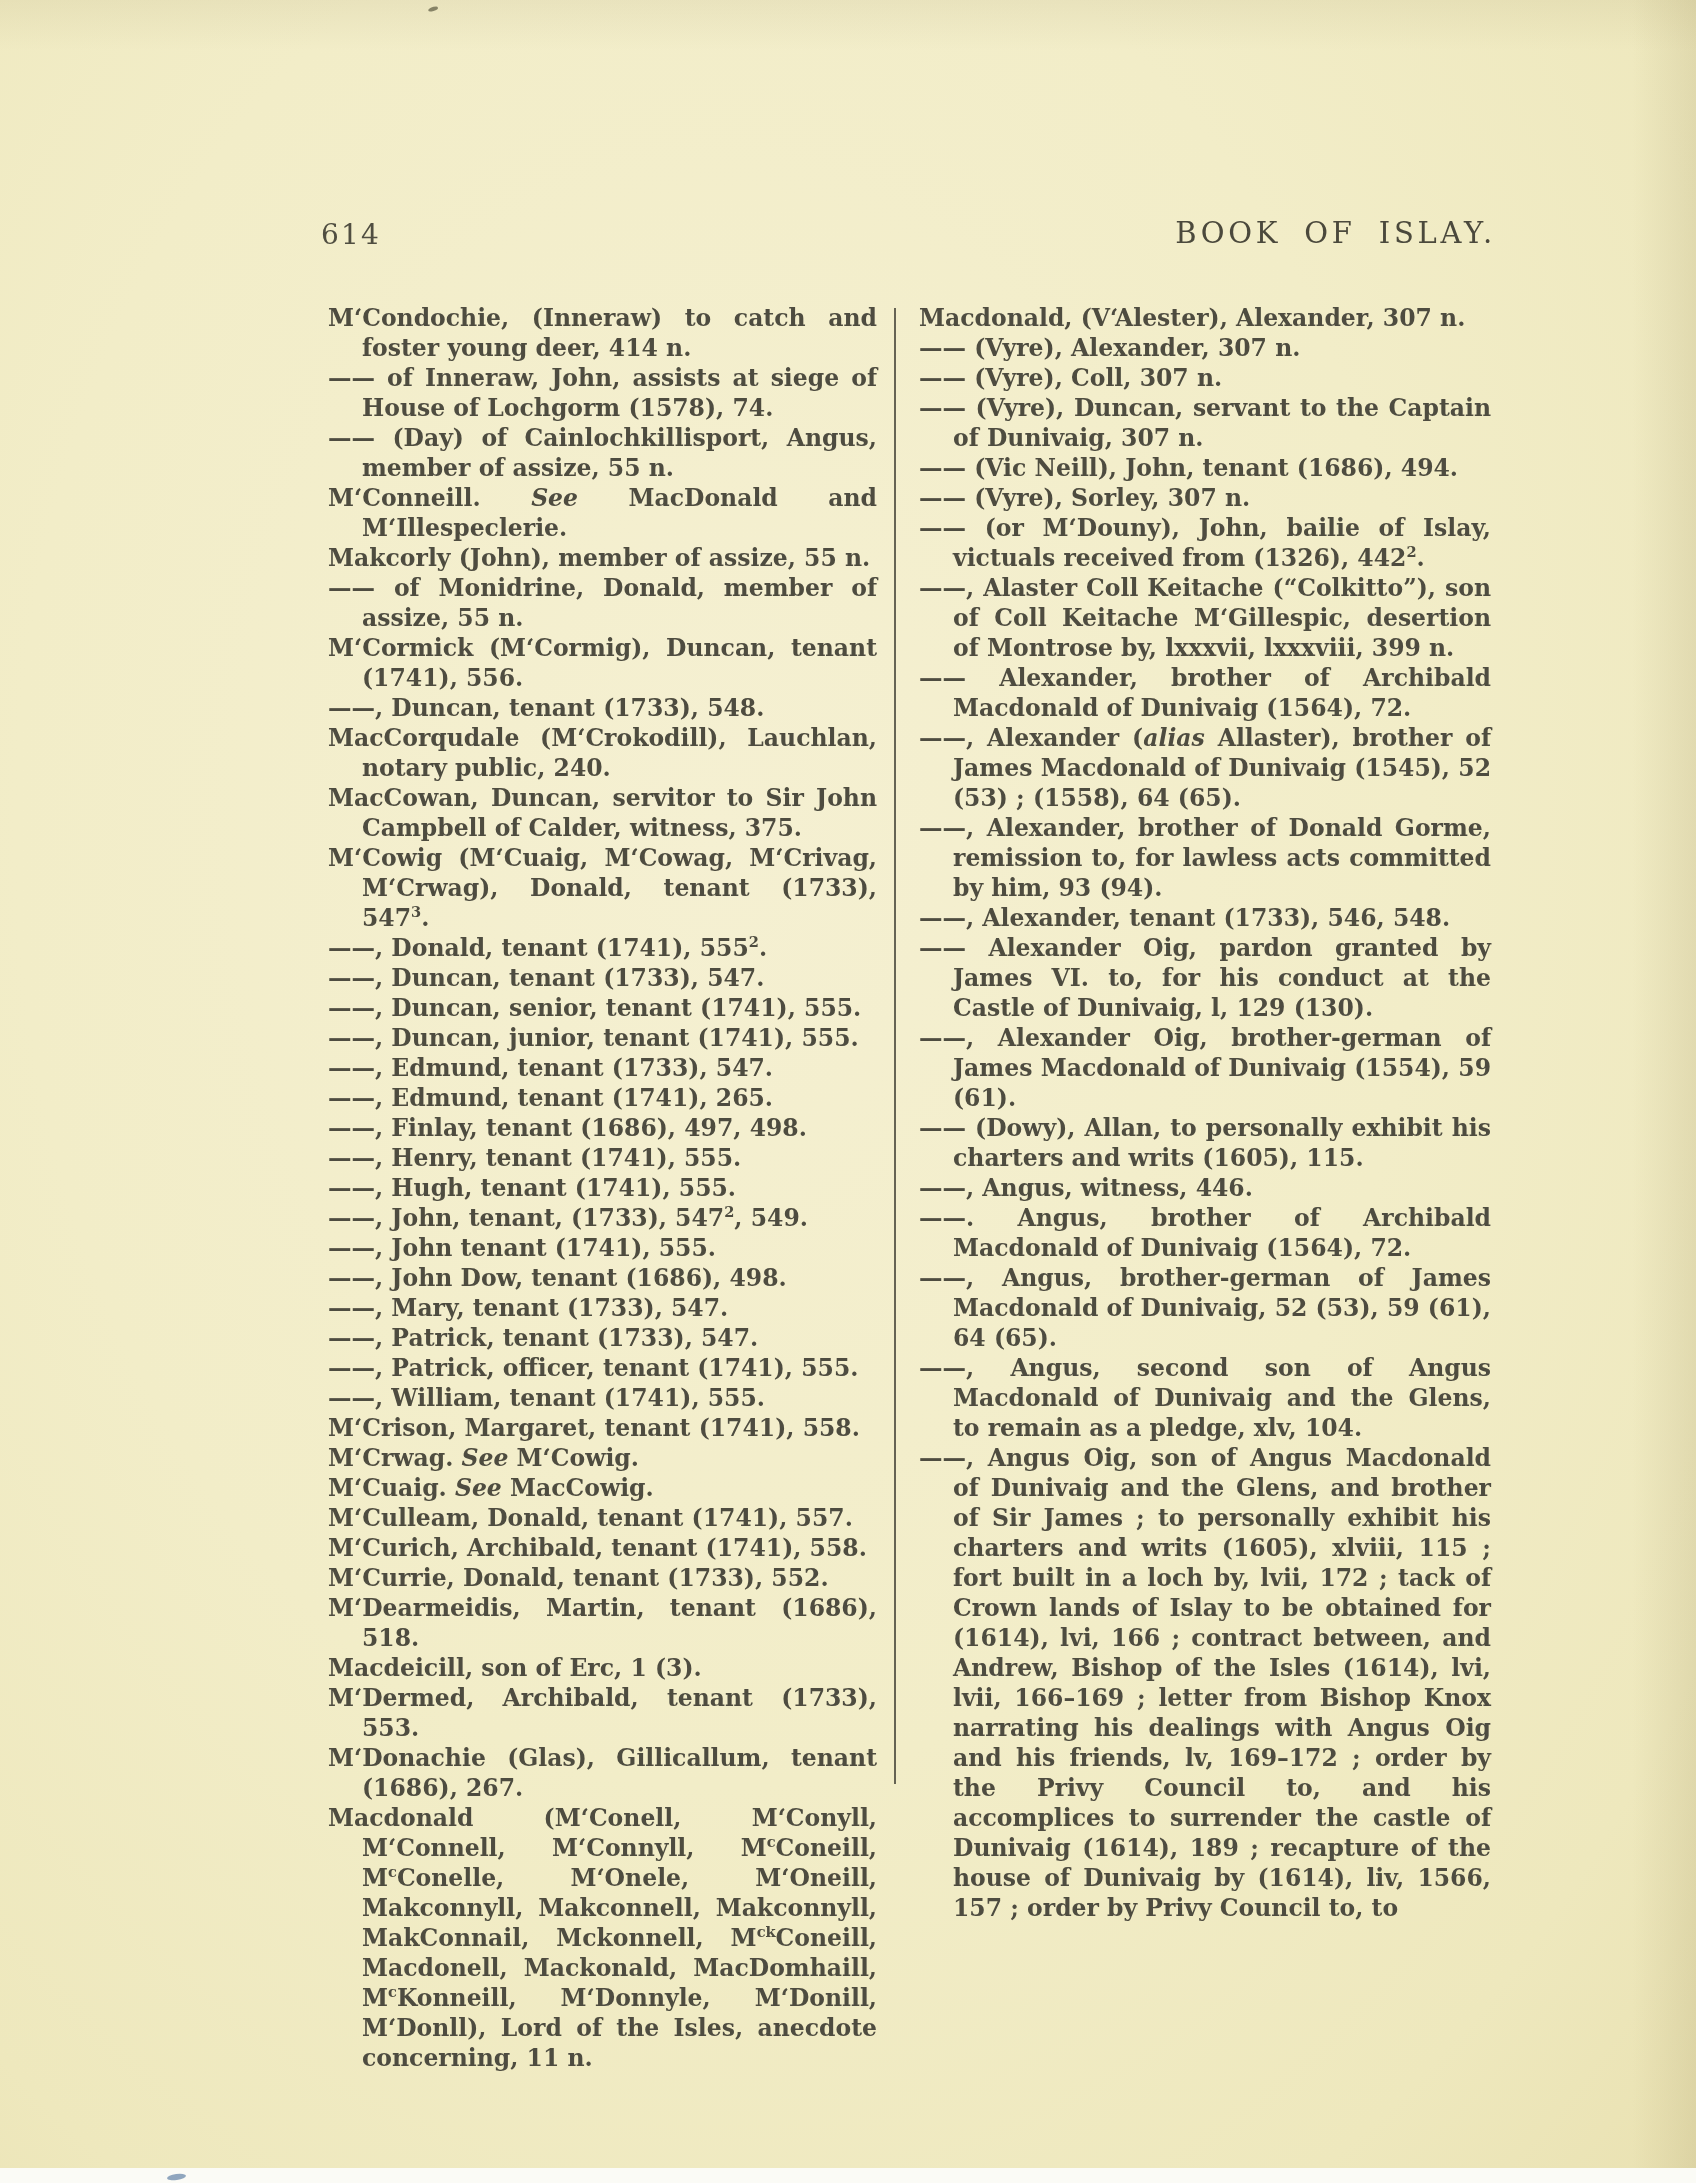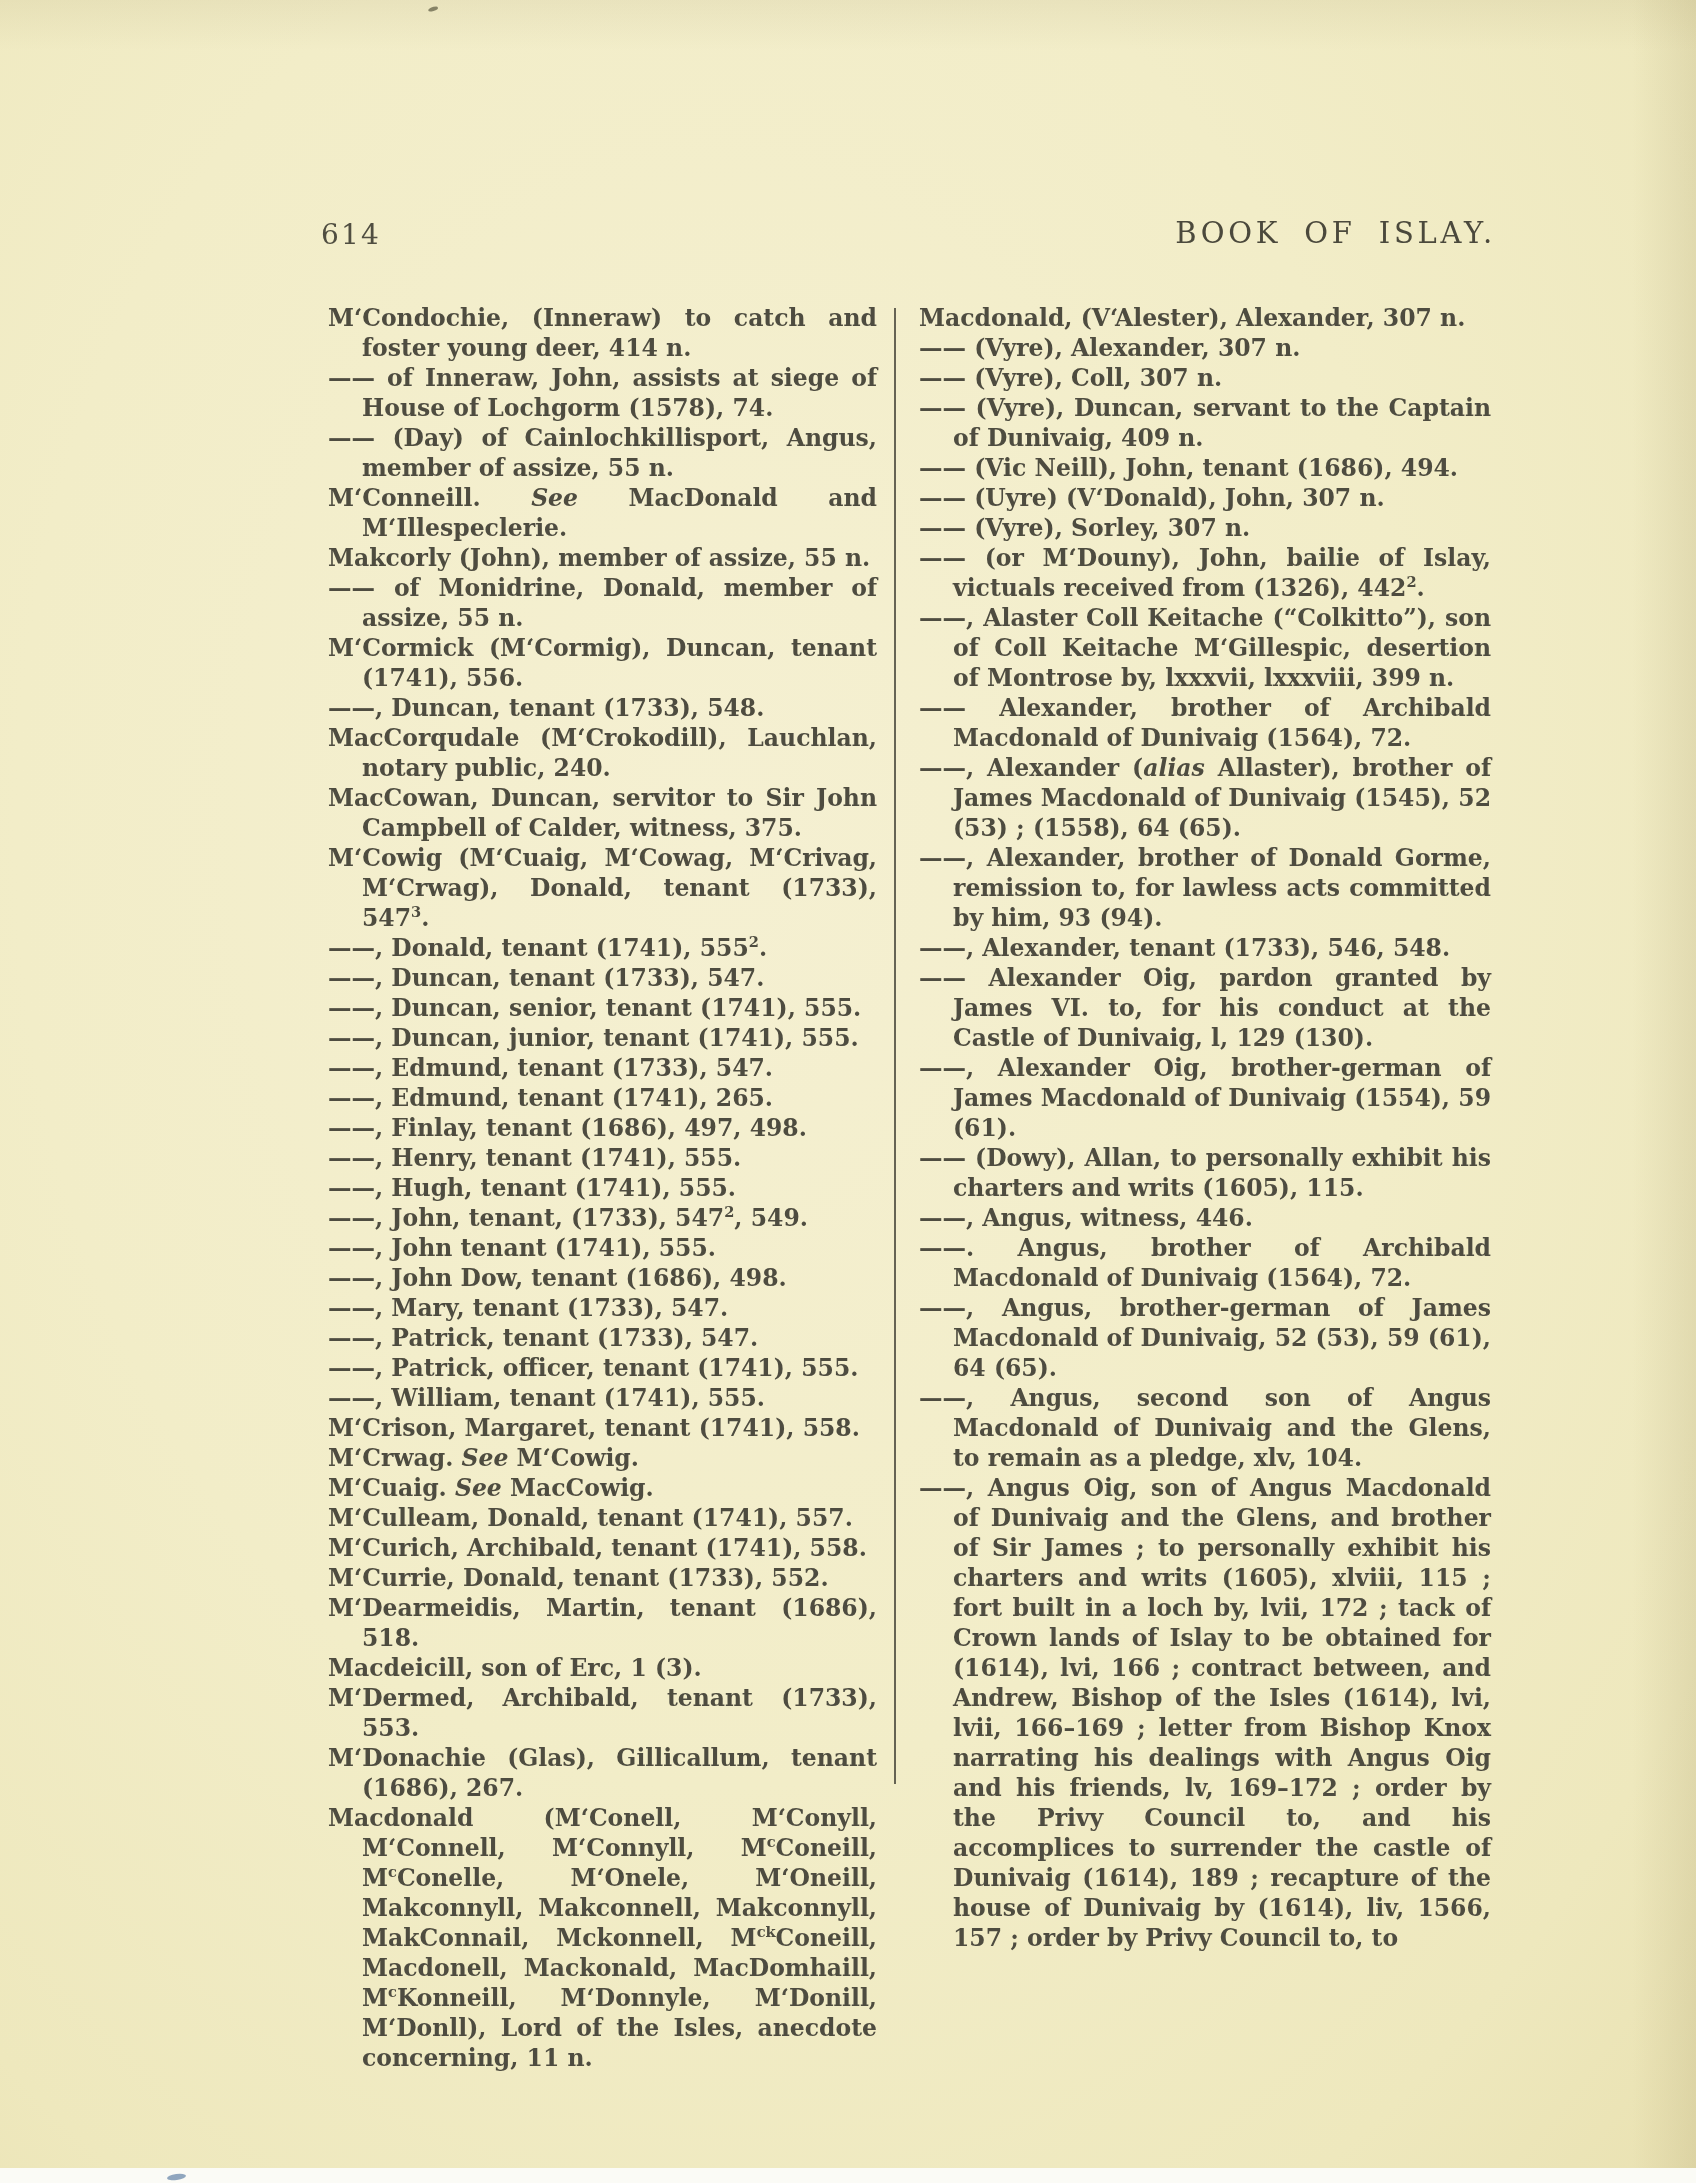--- a/index.html
+++ b/index.html
@@ -111,23 +111,22 @@
       <p class="entry">Macdeicill, son of Erc, 1 (3).</p>
       <p class="entry">M‘Dermed, Archibald, tenant (1733), 553.</p>
       <p class="entry">M‘Donachie (Glas), Gillicallum, tenant (1686), 267.</p>
       <p class="entry">Macdonald (M‘Conell, M‘Conyll, M‘Connell, M‘Connyll, M<sup>c</sup>Coneill, M<sup>c</sup>Conelle, M‘Onele, M‘Oneill, Makconnyll, Makconnell, Makconnyll, MakConnail, Mckonnell, M<sup>ck</sup>Coneill, Macdonell, Mackonald, MacDomhaill, M<sup>c</sup>Konneill, M‘Donnyle, M‘Donill, M‘Donll), Lord of the Isles, anecdote concerning, 11 n.</p>
     </div>
   <div class="divider"></div>
   <div class="col col-right">
       <p class="entry">Macdonald, (V‘Alester), Alexander, 307 n.</p>
       <p class="entry">—— (Vyre), Alexander, 307 n.</p>
       <p class="entry">—— (Vyre), Coll, 307 n.</p>
-      <p class="entry">—— (Vyre), Duncan, servant to the Captain of Dunivaig, 409 n.</p>
+      <p class="entry">—— (Vyre), Duncan, servant to the Captain of Dunivaig, 307 n.</p>
       <p class="entry">—— (Vic Neill), John, tenant (1686), 494.</p>
-      <p class="entry">—— (Uyre) (V‘Donald), John, 307 n.</p>
       <p class="entry">—— (Vyre), Sorley, 307 n.</p>
       <p class="entry">—— (or M‘Douny), John, bailie of Islay, victuals received from (1326), 442<sup>2</sup>.</p>
       <p class="entry">——, Alaster Coll Keitache (“Colkitto”), son of Coll Keitache M‘Gillespic, desertion of Montrose by, lxxxvii, lxxxviii, 399 n.</p>
       <p class="entry">—— Alexander, brother of Archibald Macdonald of Dunivaig (1564), 72.</p>
       <p class="entry">——, Alexander (<i>alias</i> Allaster), brother of James Macdonald of Dunivaig (1545), 52 (53) ; (1558), 64 (65).</p>
       <p class="entry">——, Alexander, brother of Donald Gorme, remission to, for lawless acts committed by him, 93 (94).</p>
       <p class="entry">——, Alexander, tenant (1733), 546, 548.</p>
       <p class="entry">—— Alexander Oig, pardon granted by James VI. to, for his conduct at the Castle of Dunivaig, l, 129 (130).</p>
       <p class="entry">——, Alexander Oig, brother-german of James Macdonald of Dunivaig (1554), 59 (61).</p>
       <p class="entry">—— (Dowy), Allan, to personally exhibit his charters and writs (1605), 115.</p>

